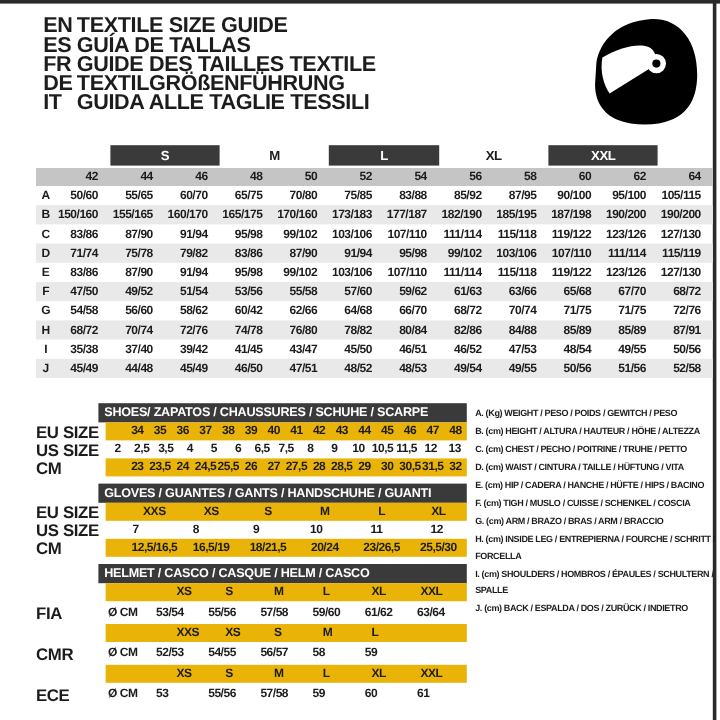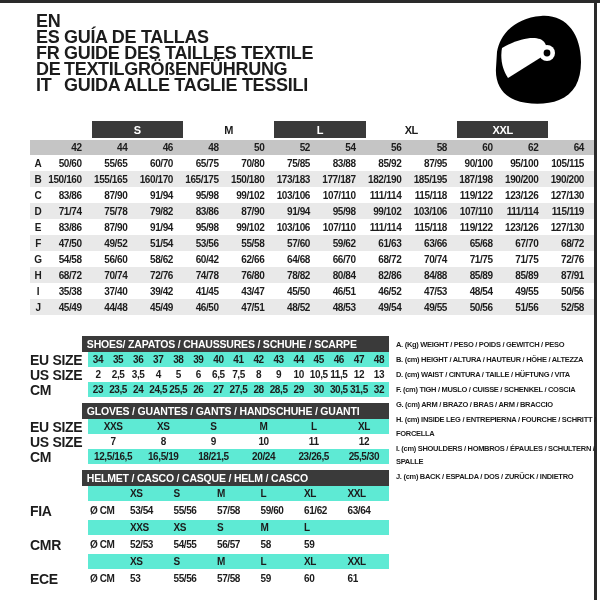--- a/index.html
+++ b/index.html
@@ -29,21 +29,21 @@
   .band { height:17px; display:flex; align-items:center; justify-content:center; font-size:11px; font-weight:700; }
   .band.dark { background:#3a3a3a; color:#ffffff; }
   .mcell { text-align:right; padding-right:10px; white-space:nowrap; }
   .mlabel { text-align:center; }
 
   
   .subtable { position:absolute; left:30px; width:359px; }
   .sub-row { display:flex; align-items:stretch; }
   .sub-label { width:58px; font-size:14px; font-weight:700; letter-spacing:-0.3px; display:flex; align-items:center; }
   .sub-body { width:301px; display:grid; align-items:center; font-size:10px; font-weight:700; letter-spacing:-0.4px; }
-  .sub-body.striped { background:#5eead4; }
+  .sub-body.striped { background:#eab308;padding-left:17px; }
   .title-bar { width:343px; height:16px; background:#3a3a3a; color:#ffffff; font-size:10.5px; font-weight:700; letter-spacing:-0.2px; display:flex; align-items:center; padding-left:5px; white-space:nowrap; }
   .r15 { height:15px; } .r19 { height:19px; }
   .cols15 { grid-template-columns:repeat(15,1fr); }
   .cols6 { grid-template-columns:repeat(6,1fr); }
   .colsHelmet { grid-template-columns:40px repeat(6,1fr); }
   .scell { text-align:center; white-space:nowrap; }
   .hcell { text-align:left; padding-left:2px; white-space:nowrap; }
 
   
   .legend { position:absolute; left:396px; top:338px; width:200px; }
@@ -52,20 +52,21 @@
 </head>
 <body>
 
 <div class="page">
   <div class="top-border"></div>
   <div class="right-border"></div>
 
   <div class="langs" id="langs">
       <div class="lang-row">
         <span class="lang-code">EN</span>
+        <span>TEXTILE SIZE GUIDE</span>
       </div>
       <div class="lang-row">
         <span class="lang-code">ES</span>
         <span>GUÍA DE TALLAS</span>
       </div>
       <div class="lang-row">
         <span class="lang-code">FR</span>
         <span>GUIDE DES TAILLES TEXTILE</span>
       </div>
       <div class="lang-row">
@@ -122,21 +123,21 @@
         <div class="mcell">90/100</div>
         <div class="mcell">95/100</div>
         <div class="mcell">105/115</div>
       </div>
       <div class="mrow striped">
         <div class="mlabel">B</div>
         <div class="mcell">150/160</div>
         <div class="mcell">155/165</div>
         <div class="mcell">160/170</div>
         <div class="mcell">165/175</div>
-        <div class="mcell">150/180</div>
+        <div class="mcell">170/160</div>
         <div class="mcell">173/183</div>
         <div class="mcell">177/187</div>
         <div class="mcell">182/190</div>
         <div class="mcell">185/195</div>
         <div class="mcell">187/198</div>
         <div class="mcell">190/200</div>
         <div class="mcell">190/200</div>
       </div>
       <div class="mrow">
         <div class="mlabel">C</div>
@@ -442,20 +443,22 @@
           <div class="hcell">59</div>
           <div class="hcell">60</div>
           <div class="hcell">61</div>
         </div>
       </div>
     </div>
 
   <div class="legend" id="legend">
       <div class="legend-item">A. (Kg) WEIGHT / PESO / POIDS / GEWITCH / PESO</div>
       <div class="legend-item">B. (cm) HEIGHT / ALTURA / HAUTEUR / HÖHE / ALTEZZA</div>
+      <div class="legend-item">C. (cm) CHEST / PECHO / POITRINE / TRUHE / PETTO</div>
       <div class="legend-item">D. (cm) WAIST / CINTURA / TAILLE / HÜFTUNG / VITA</div>
+      <div class="legend-item">E. (cm) HIP / CADERA / HANCHE / HÜFTE / HIPS / BACINO</div>
       <div class="legend-item">F. (cm) TIGH / MUSLO / CUISSE / SCHENKEL / COSCIA</div>
       <div class="legend-item">G. (cm) ARM / BRAZO / BRAS / ARM / BRACCIO</div>
       <div class="legend-item">H. (cm) INSIDE LEG / ENTREPIERNA / FOURCHE / SCHRITT / FORCELLA</div>
       <div class="legend-item">I. (cm) SHOULDERS / HOMBROS / ÉPAULES / SCHULTERN / SPALLE</div>
       <div class="legend-item">J. (cm) BACK / ESPALDA / DOS / ZURÜCK / INDIETRO</div>
     </div>
 </div>
 
 </body></html>

